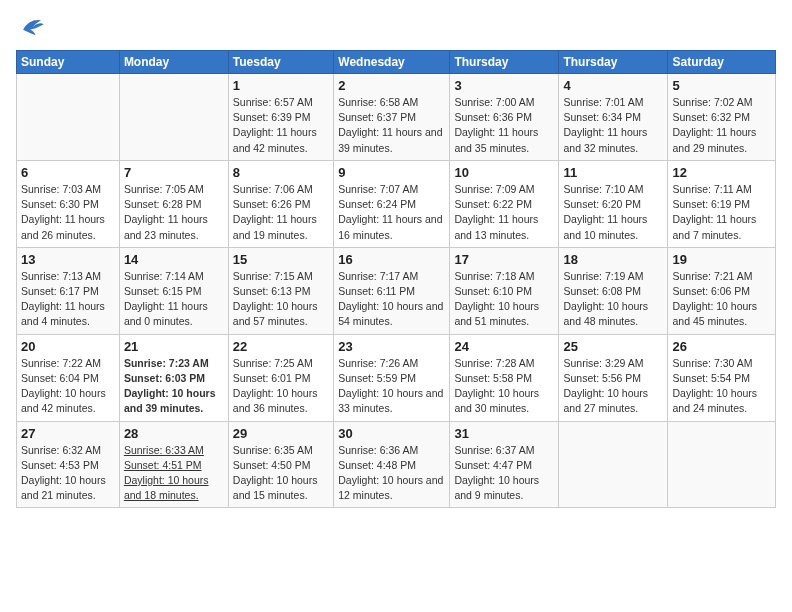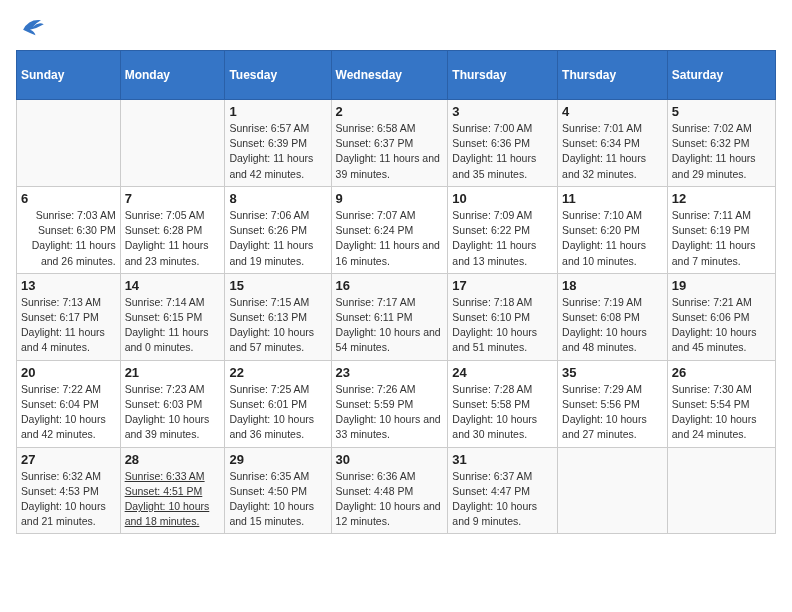--- a/index.html
+++ b/index.html
@@ -38,21 +38,21 @@
       color: #555;
     }
     table {
       width: 100%;
       border-collapse: collapse;
       font-size: 11px;
     }
     thead th {
       background: #3575c6;
       color: #fff;
-      padding: 17px 4px;
+      padding: 4px 4px;
       text-align: left;
       font-weight: bold;
       font-size: 12px;
       border: 1px solid #2a60a8;
     }
     tbody td {
       border: 1px solid #ccc;
       vertical-align: top;
       padding: 4px 4px;
       min-height: 72px;
@@ -137,21 +137,21 @@
         <td>
           <span class="day-num">5</span>
           <div class="day-info" style="white-space: pre-line;">Sunrise: 7:02 AM
 Sunset: 6:32 PM
 Daylight: 11 hours and 29 minutes.</div>
         </td>
       </tr>
       <tr>
         <td>
           <span class="day-num">6</span>
-          <div class="day-info" style="white-space: pre-line; text-align: right;">Sunrise: 7:03 AM
+          <div class="day-info" style="white-space: pre-line;">Sunrise: 7:03 AM
 Sunset: 6:30 PM
 Daylight: 11 hours and 26 minutes.</div>
         </td>
         <td>
           <span class="day-num">7</span>
           <div class="day-info" style="white-space: pre-line;">Sunrise: 7:05 AM
 Sunset: 6:28 PM
 Daylight: 11 hours and 23 minutes.</div>
         </td>
         <td>
@@ -231,21 +231,21 @@
       </tr>
       <tr>
         <td>
           <span class="day-num">20</span>
           <div class="day-info" style="white-space: pre-line;">Sunrise: 7:22 AM
 Sunset: 6:04 PM
 Daylight: 10 hours and 42 minutes.</div>
         </td>
         <td>
           <span class="day-num">21</span>
-          <div class="day-info" style="white-space: pre-line;">Sunrise: 7:23 AM
+          <div class="day-info" style="white-space: pre-line; font-weight: bold;">Sunrise: 7:23 AM
 Sunset: 6:03 PM
 Daylight: 10 hours and 39 minutes.</div>
         </td>
         <td>
           <span class="day-num">22</span>
           <div class="day-info" style="white-space: pre-line;">Sunrise: 7:25 AM
 Sunset: 6:01 PM
 Daylight: 10 hours and 36 minutes.</div>
         </td>
         <td>
@@ -254,22 +254,22 @@
 Sunset: 5:59 PM
 Daylight: 10 hours and 33 minutes.</div>
         </td>
         <td>
           <span class="day-num">24</span>
           <div class="day-info" style="white-space: pre-line;">Sunrise: 7:28 AM
 Sunset: 5:58 PM
 Daylight: 10 hours and 30 minutes.</div>
         </td>
         <td>
-          <span class="day-num">35</span>
-          <div class="day-info" style="white-space: pre-line;">Sunrise: 7:29 AM
+          <span class="day-num">25</span>
+          <div class="day-info" style="white-space: pre-line;">Sunrise: 3:29 AM
 Sunset: 5:56 PM
 Daylight: 10 hours and 27 minutes.</div>
         </td>
         <td>
           <span class="day-num">26</span>
           <div class="day-info" style="white-space: pre-line;">Sunrise: 7:30 AM
 Sunset: 5:54 PM
 Daylight: 10 hours and 24 minutes.</div>
         </td>
       </tr>

